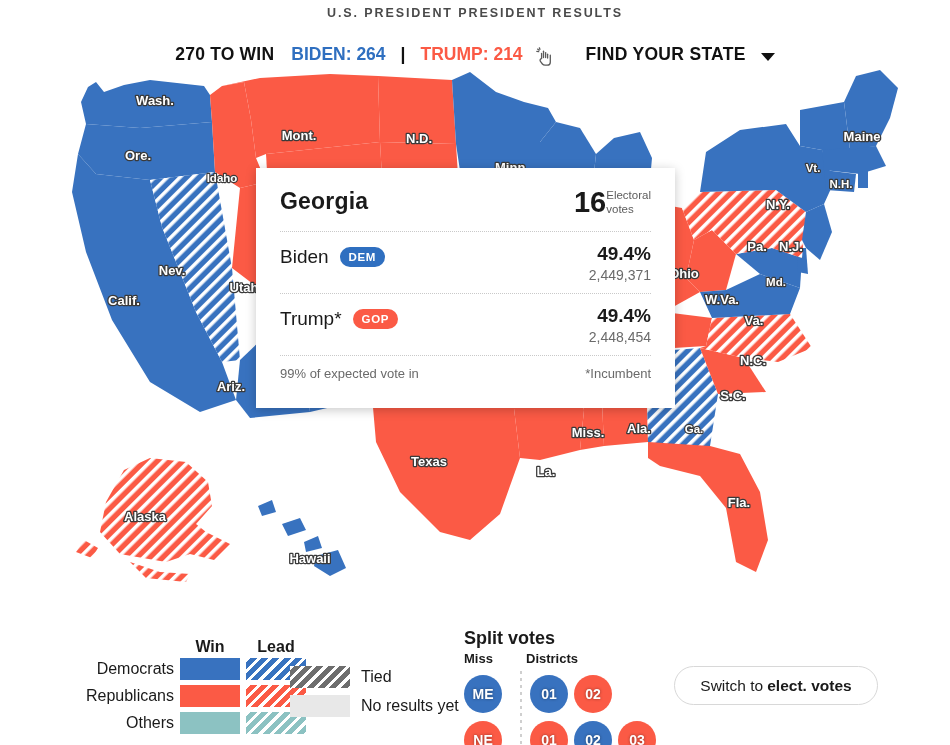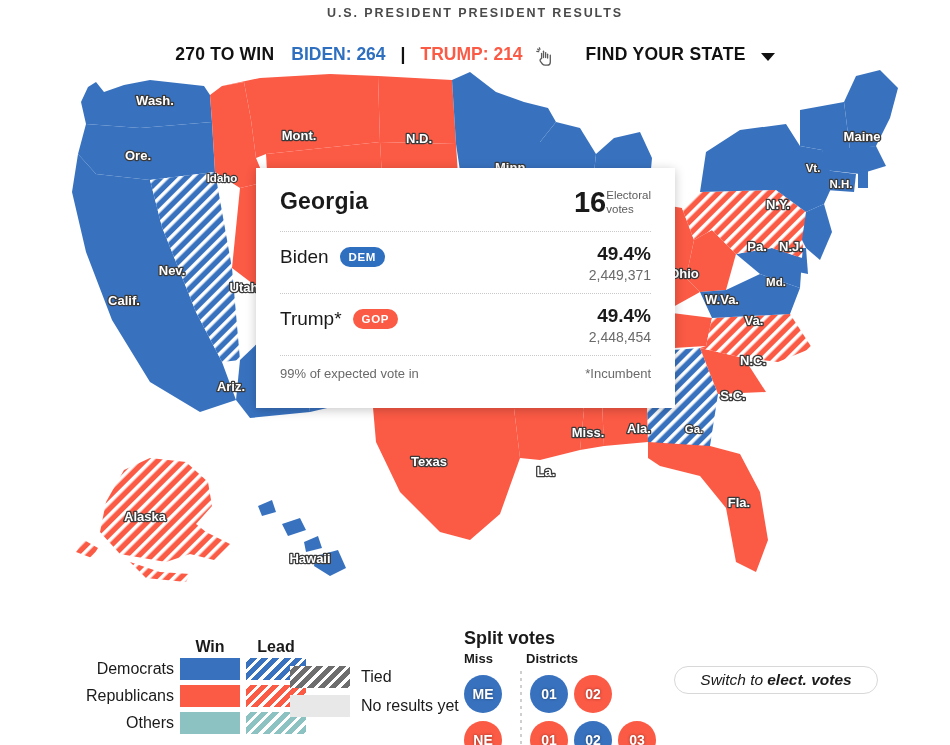--- a/index.html
+++ b/index.html
@@ -190,24 +190,24 @@
     width: 38px; height: 38px; border-radius: 50%;
     display: flex; align-items: center; justify-content: center;
     color: #ffffff; font-size: 14px; font-weight: bold;
     text-shadow: 0 0 3px rgba(0,0,0,0.45);
   }
   .circ.dem { background: #3872bf; }
   .circ.gop { background: #fb5a45; }
 
   #switch-btn {
     position: absolute; left: 674px; top: 666px;
-    width: 204px; height: 28px; border-radius: 20px;
+    width: 204px; height: 39px; border-radius: 20px;
     background: #ffffff; border: 1px solid #d8d8d8;
     display: flex; align-items: center; justify-content: center;
-    font-size: 15.5px; color: #1a1a1a; cursor: pointer; font-style: italic;
+    font-size: 15.5px; color: #1a1a1a; cursor: pointer;
   }
   #switch-btn b { margin-left: 4px; }
 </style>
 </head>
 <body>
 
 <div id="page">
 
   <div class="kicker">U.S. PRESIDENT PRESIDENT RESULTS</div>
 

